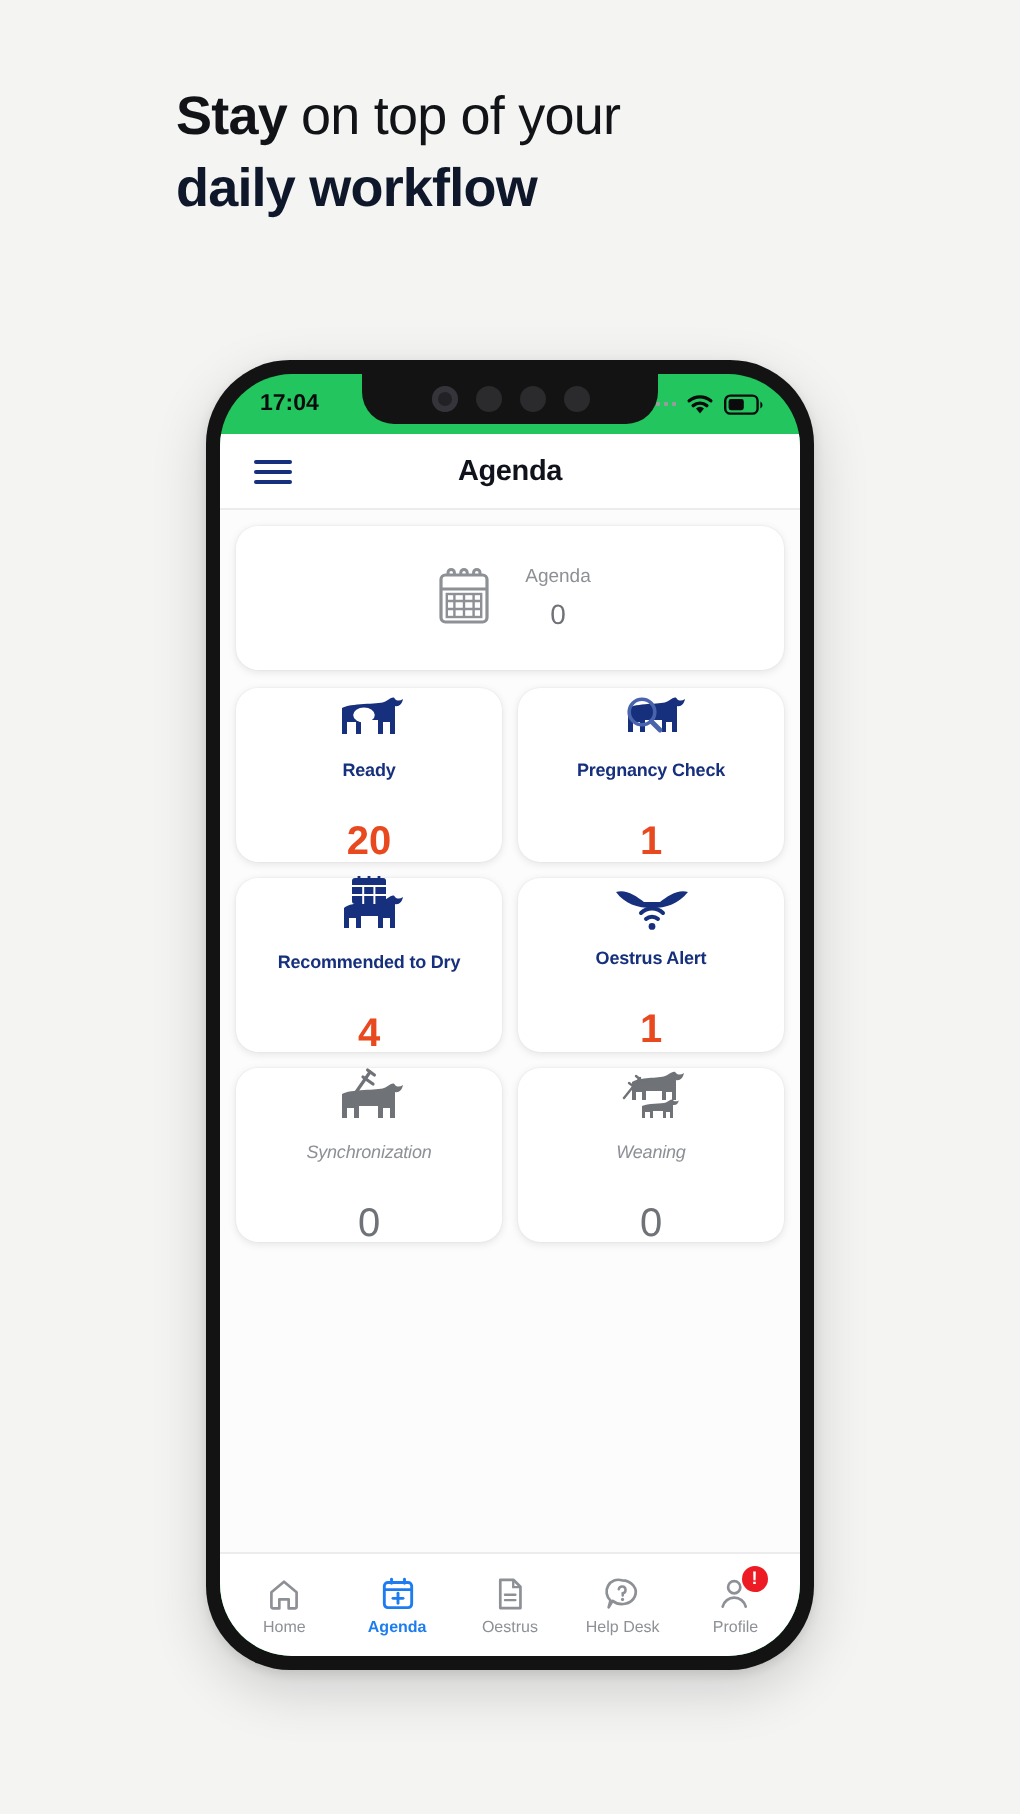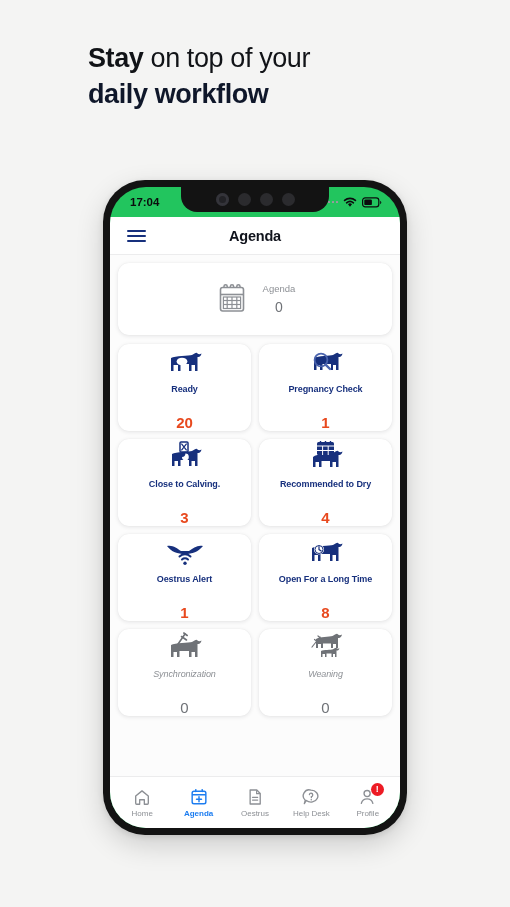--- a/index.html
+++ b/index.html
@@ -101,21 +101,21 @@
   .tile {
     height: 87px;
     display: flex; flex-direction: column; align-items: center; justify-content: center;
     gap: 2px; padding-top: 2px;
   }
   .tile .icon-wrap { height: 34px; display: flex; align-items: flex-end; justify-content: center; }
   .tile .t-label {
     font-size: 9px; font-weight: bold; color: #17307d; letter-spacing: -0.1px;
     margin-top: 6px; text-align: center;
   }
-  .tile .t-value { font-size: 15px; font-weight: bold; color: #e8491e; margin-top: 18px; }
+  .tile .t-value { font-size: 20px; font-weight: bold; color: #e8491e; margin-top: 18px; }
   .tile.muted .t-label { color: #8d9095; font-weight: normal; font-style: italic; }
   .tile.muted .t-value { color: #6f7277; font-weight: normal; }
 
   
   .bottomnav {
     flex: 0 0 52px; height: 52px;
     border-top: 1px solid #ececed; background: #fff;
     display: flex; align-items: center; justify-content: space-around;
     padding: 0 4px 6px 4px;
   }
@@ -228,32 +228,20 @@
               <svg width="40" height="28" viewBox="0 0 40 28">
                 <path d="M8 10 L8 22 L10.5 22 L10.5 17 L14 17 L14 22 L16.5 22 L16.5 16 L25 16 L25 22 L27 22 L27 17 L30 17 L30 22 L32.5 22 L32.5 9 C34.5 9.5 36 8 36.5 5.5 C35 6.5 33.5 6.5 32.5 5.5 C31.5 3.5 29.5 6 27 7 C24 8.2 12 7.5 8 10 Z" fill="#17307d"></path>
                 <circle cx="15" cy="12" r="6.4" fill="none" stroke="#4a63ad" stroke-width="1.8"></circle>
                 <line x1="19.6" y1="16.6" x2="24" y2="21" stroke="#4a63ad" stroke-width="2.4" stroke-linecap="round"></line>
               </svg>
             </div>
             <span class="t-label">Pregnancy Check</span>
             <span class="t-value">1</span>
           </div>
 
-          <div class="card tile">
-            <div class="icon-wrap">
-              <svg width="40" height="30" viewBox="0 0 40 30">
-                <path d="M7 13 L7 25 L9.5 25 L9.5 20 L13 20 L13 25 L15.5 25 L15.5 19 L24 19 L24 25 L26.5 25 L26.5 20 L30 20 L30 25 L32.5 25 L32.5 12 C34.5 12.5 36 11 36.5 8.5 C35 9.5 33.5 9.5 32.5 8.5 C31.5 6.5 29.5 9 27 10 C24 11.2 11 10.5 7 13 Z" fill="#17307d"></path>
-                <rect x="15" y="1" width="8" height="10" rx="1" fill="none" stroke="#17307d" stroke-width="1.5"></rect>
-                <path d="M16.4 2.6 L21.6 9.4 M21.6 2.6 L16.4 9.4" stroke="#17307d" stroke-width="1.2"></path>
-                <path d="M17 16 a3.4 3.4 0 1 0 3.4 -3.4 a3.4 3.4 0 0 1 -3.4 3.4 z" fill="#ffffff"></path>
-              </svg>
-            </div>
-            <span class="t-label">Close to Calving.</span>
-            <span class="t-value">3</span>
-          </div>
 
           <div class="card tile">
             <div class="icon-wrap">
               <svg width="40" height="30" viewBox="0 0 40 30">
                 <path d="M7 16 L7 26 L9.5 26 L9.5 21 L13 21 L13 26 L15.5 26 L15.5 20 L24 20 L24 26 L26.5 26 L26.5 21 L30 21 L30 26 L32.5 26 L32.5 14 C34.5 14.5 36 13 36.5 10.5 C35 11.5 33.5 11.5 32.5 10.5 C31.5 8.5 29.5 11 27 12 C24 13.2 11 12.5 7 16 Z" fill="#17307d"></path>
                 <rect x="11" y="1" width="17" height="13" rx="1.5" fill="#17307d"></rect>
                 <g stroke="#ffffff" stroke-width="1">
                   <line x1="11" y1="5" x2="28" y2="5"></line>
                   <line x1="16.6" y1="5" x2="16.6" y2="14"></line>
                   <line x1="22.2" y1="5" x2="22.2" y2="14"></line>
@@ -276,32 +264,20 @@
                 <path d="M2 6 C7 4.5 12 8 16 11 L24 11 C28 8 33 4.5 38 6 C33 12 27.5 14 20 14 C12.5 14 6.5 12 2 6 Z" fill="#17307d"></path>
                 <path d="M14.5 16.5 A8 8 0 0 1 25.5 16.5" stroke="#17307d" stroke-width="2" fill="none" stroke-linecap="round"></path>
                 <path d="M17 19.5 A4.4 4.4 0 0 1 23 19.5" stroke="#17307d" stroke-width="2" fill="none" stroke-linecap="round"></path>
                 <circle cx="20" cy="23.2" r="1.7" fill="#17307d"></circle>
               </svg>
             </div>
             <span class="t-label">Oestrus Alert</span>
             <span class="t-value">1</span>
           </div>
 
-          <div class="card tile">
-            <div class="icon-wrap">
-              <svg width="40" height="28" viewBox="0 0 40 28">
-                <path d="M6 10 L6 23 L8.5 23 L8.5 17 L12 17 L12 23 L14.5 23 L14.5 16 L24 16 L24 23 L26.5 23 L26.5 17 L30 17 L30 23 L32.5 23 L32.5 9 C34.5 9.5 36 8 36.5 5.5 C35 6.5 33.5 6.5 32.5 5.5 C31.5 3.5 29.5 6 27 7 C24 8.2 10 7.5 6 10 Z" fill="#17307d"></path>
-                <circle cx="13" cy="11.5" r="5" fill="#ffffff"></circle>
-                <circle cx="13" cy="11.5" r="4" fill="none" stroke="#17307d" stroke-width="1"></circle>
-                <path d="M13 8.6 V11.6 L15.2 13" stroke="#17307d" stroke-width="1.2" fill="none" stroke-linecap="round"></path>
-              </svg>
-            </div>
-            <span class="t-label">Open For a Long Time</span>
-            <span class="t-value">8</span>
-          </div>
 
           <div class="card tile muted">
             <div class="icon-wrap">
               <svg width="40" height="30" viewBox="0 0 40 30">
                 <path d="M6 14 L6 26 L8.5 26 L8.5 21 L12 21 L12 26 L14.5 26 L14.5 20 L24 20 L24 26 L26.5 26 L26.5 21 L30 21 L30 26 L32.5 26 L32.5 13 C34.5 13.5 36 12 36.5 9.5 C35 10.5 33.5 10.5 32.5 9.5 C31.5 7.5 29.5 10 27 11 C24 12.2 10 11.5 6 14 Z" fill="#6f7277"></path>
                 <g stroke="#6f7277" stroke-width="1.6" stroke-linecap="round">
                   <line x1="11" y1="16" x2="20" y2="3"></line>
                   <line x1="16.5" y1="5.5" x2="21.5" y2="9"></line>
                   <line x1="18.8" y1="2" x2="22.2" y2="4.5"></line>
                 </g>

